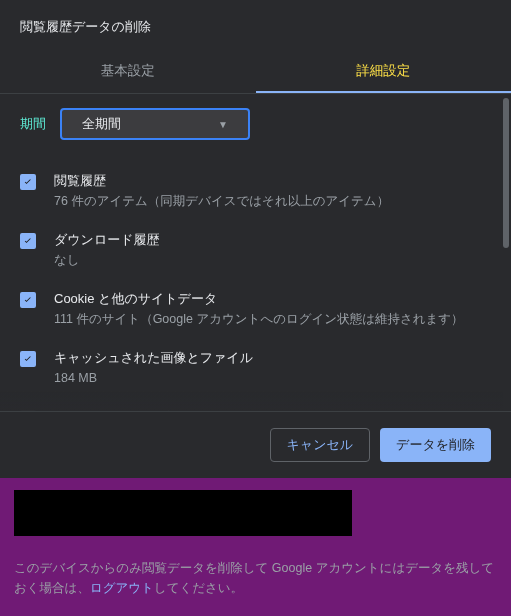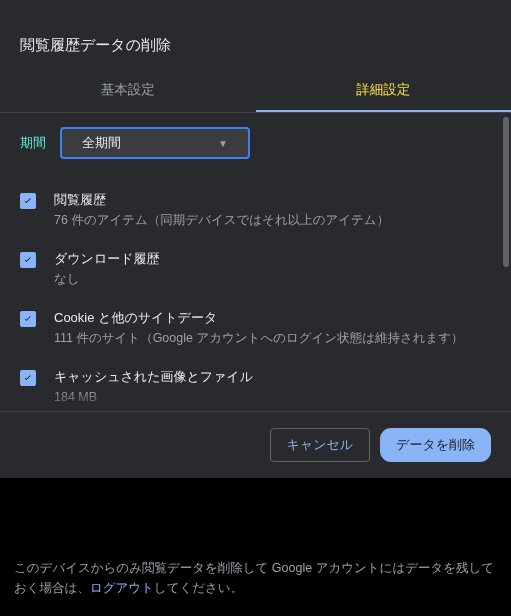--- a/index.html
+++ b/index.html
@@ -13,22 +13,22 @@
     position: relative;
   }
   .dialog {
     width: 511px;
     height: 616px;
     background: #292a2d;
     display: flex;
     flex-direction: column;
   }
   .title {
-    font-size: 15px;
-    padding: 36px 20px 14px 20px;
+    font-size: 13px;
+    padding: 18px 20px 14px 20px;
     color: #e8eaed;
   }
   .tabs {
     display: flex;
     border-bottom: 1px solid #3c4043;
   }
   .tab {
     flex: 1;
     text-align: center;
     padding: 12px 0 11px 0;
@@ -124,25 +124,24 @@
   }
   .btn-cancel {
     background: transparent;
     color: #8ab4f8;
     border: 1px solid #5f6368;
     margin-left: 45px;
   }
   .btn-primary {
     background: #8ab4f8;
     color: #202124;
-    border-radius: 11px;
   }
   .footer-area {
     padding: 12px 14px 18px 14px;
-    background: #000000;
+    background: #701a75;
   }
   .blackbox {
     width: 338px;
     height: 46px;
     background: #000;
     margin-bottom: 22px;
   }
   .footer-text {
     color: #9aa0a6;
     font-size: 12.5px;

